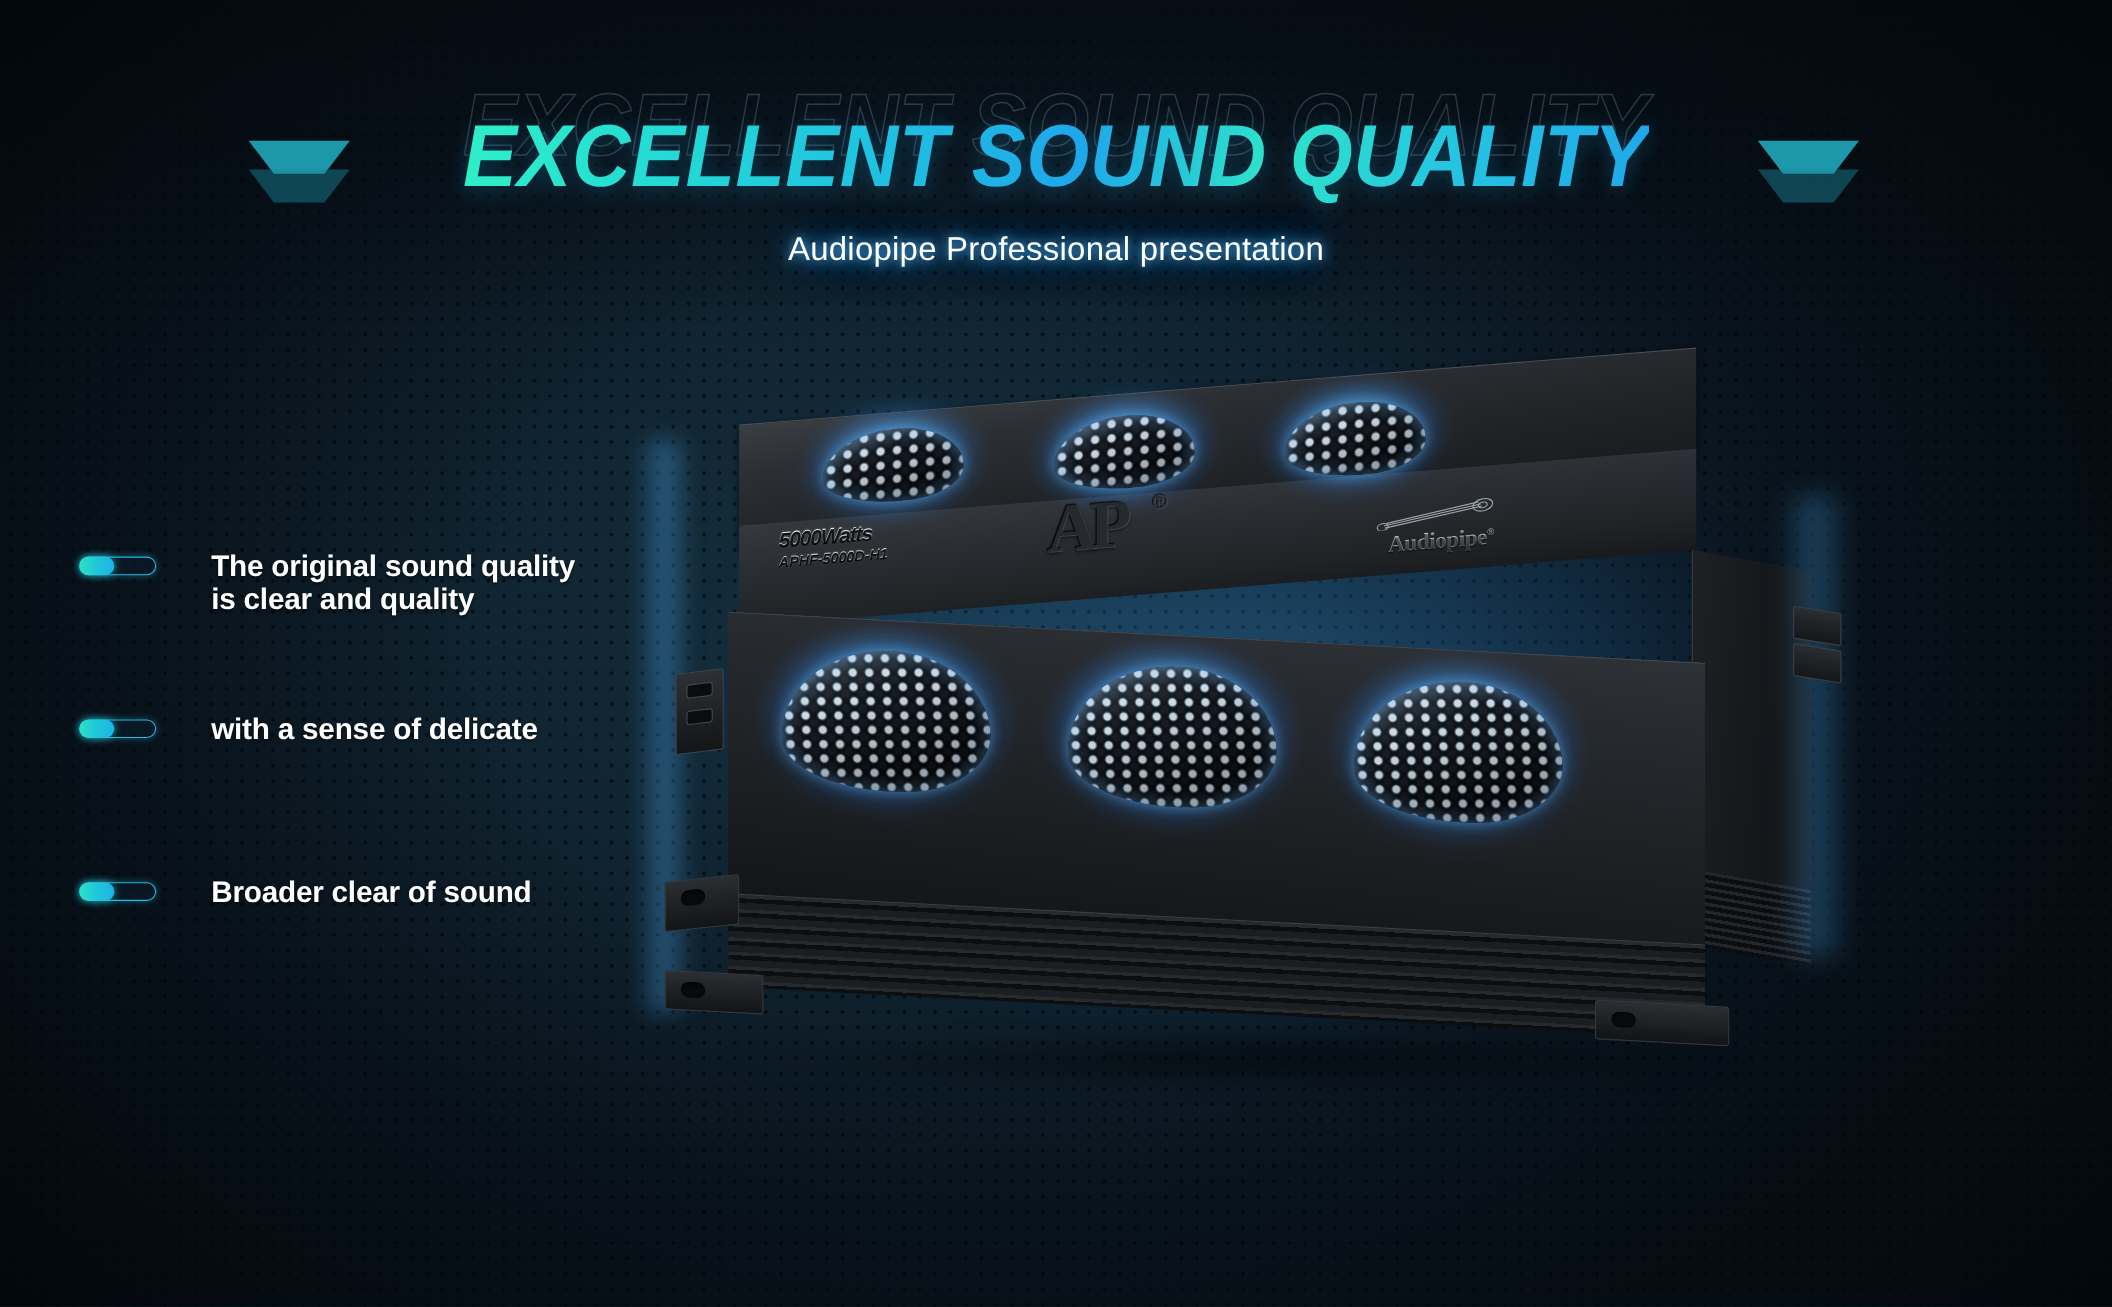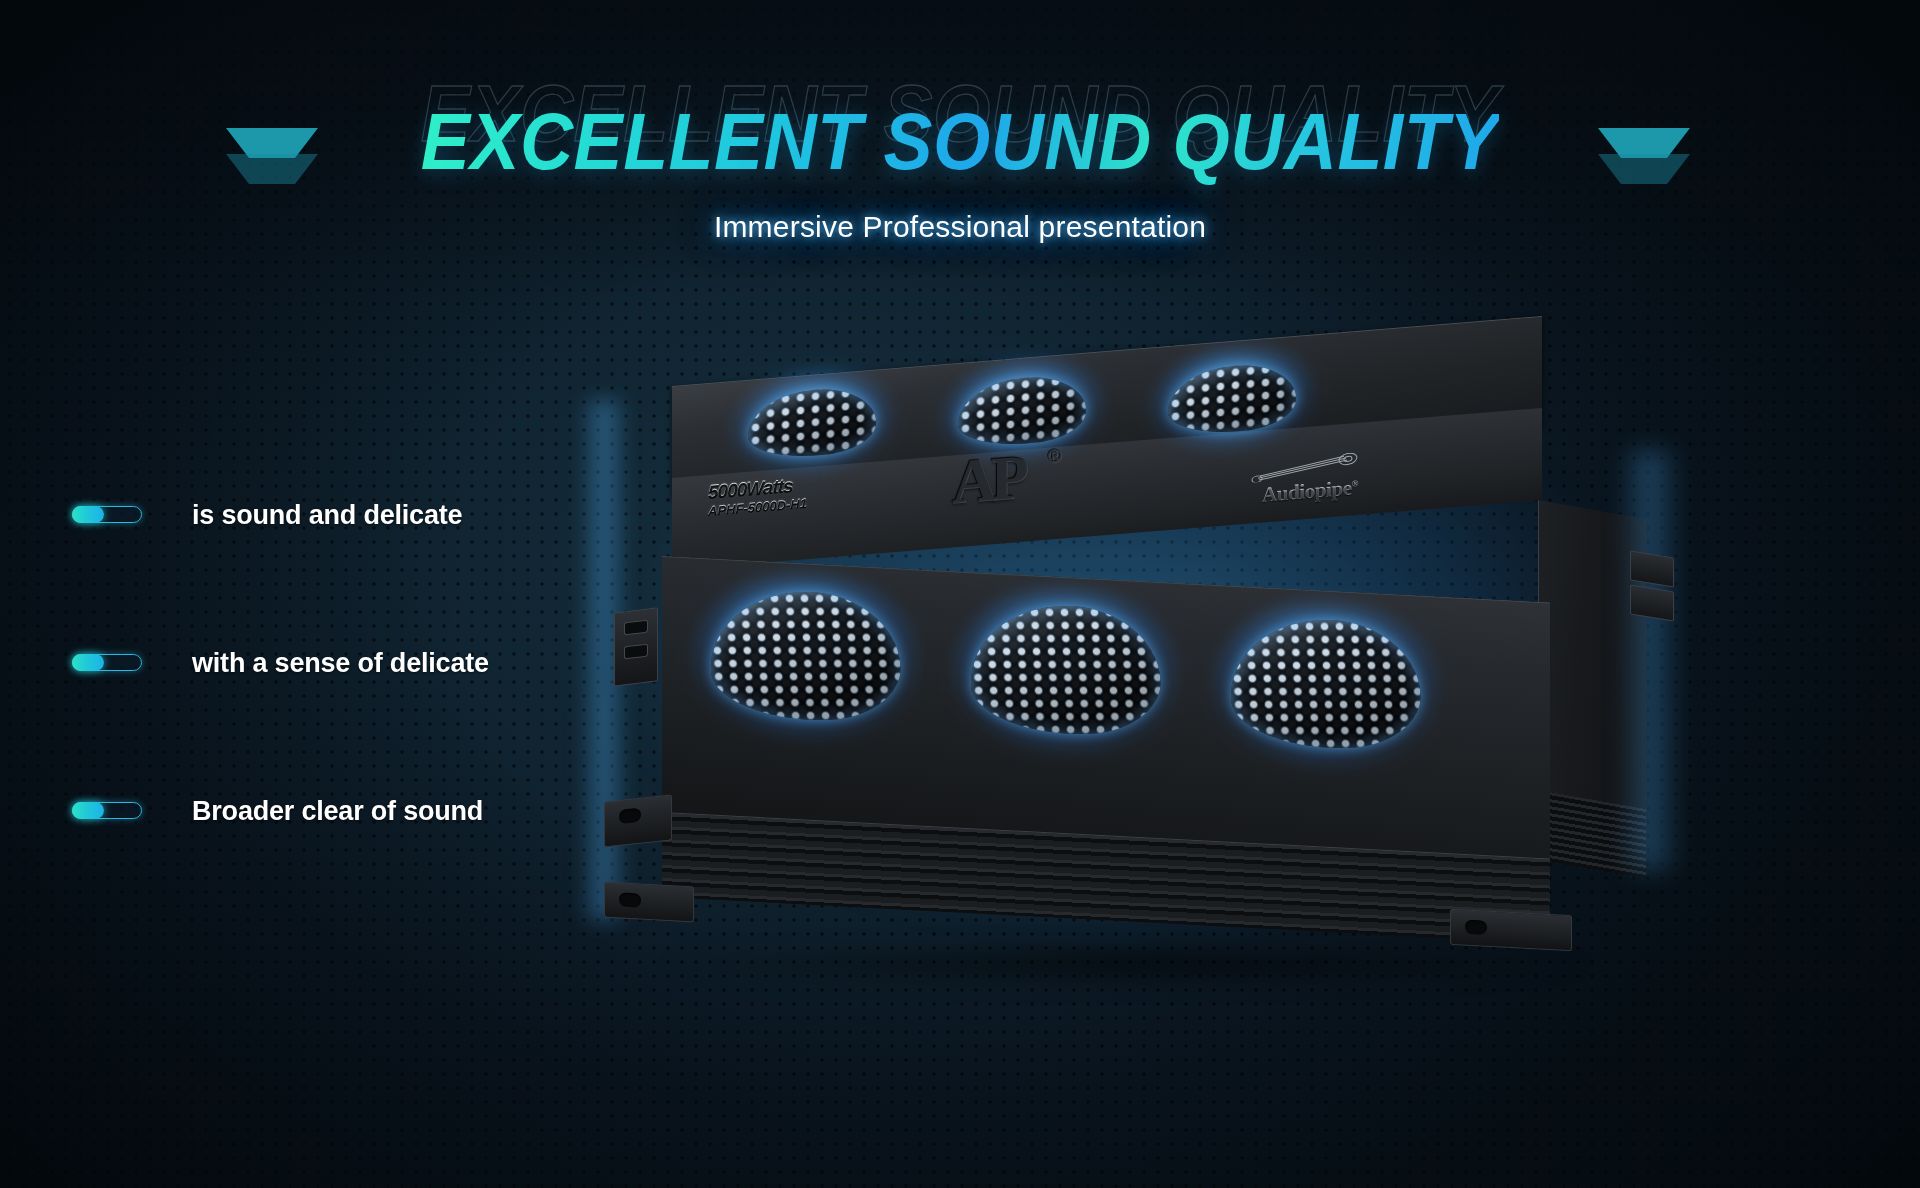--- a/index.html
+++ b/index.html
@@ -225,31 +225,32 @@
   <div class="chev right">
     <div class="tri a"></div>
     <div class="tri b"></div>
   </div>
 
   <div class="header">
     <div class="title-wrap">
       <div class="title-ghost">EXCELLENT SOUND QUALITY</div>
       <div class="title-main">EXCELLENT SOUND QUALITY</div>
     </div>
-    <div class="subtitle">Immersive Professional presentation</div>
+    <div class="subtitle">Audiopipe Professional presentation</div>
   </div>
 
   <div class="features">
 
     <div class="feat">
       <div class="marker">
           <div class="fill"></div>
         </div>
       <div class="txt">
-        <span>is sound and delicate</span>
+        <span>The original sound quality</span>
+        <span>is clear and quality</span>
       </div>
     </div>
 
     <div class="feat">
       <div class="marker">
           <div class="fill"></div>
         </div>
       <div class="txt">
         <span>with a sense of delicate</span>
       </div>

